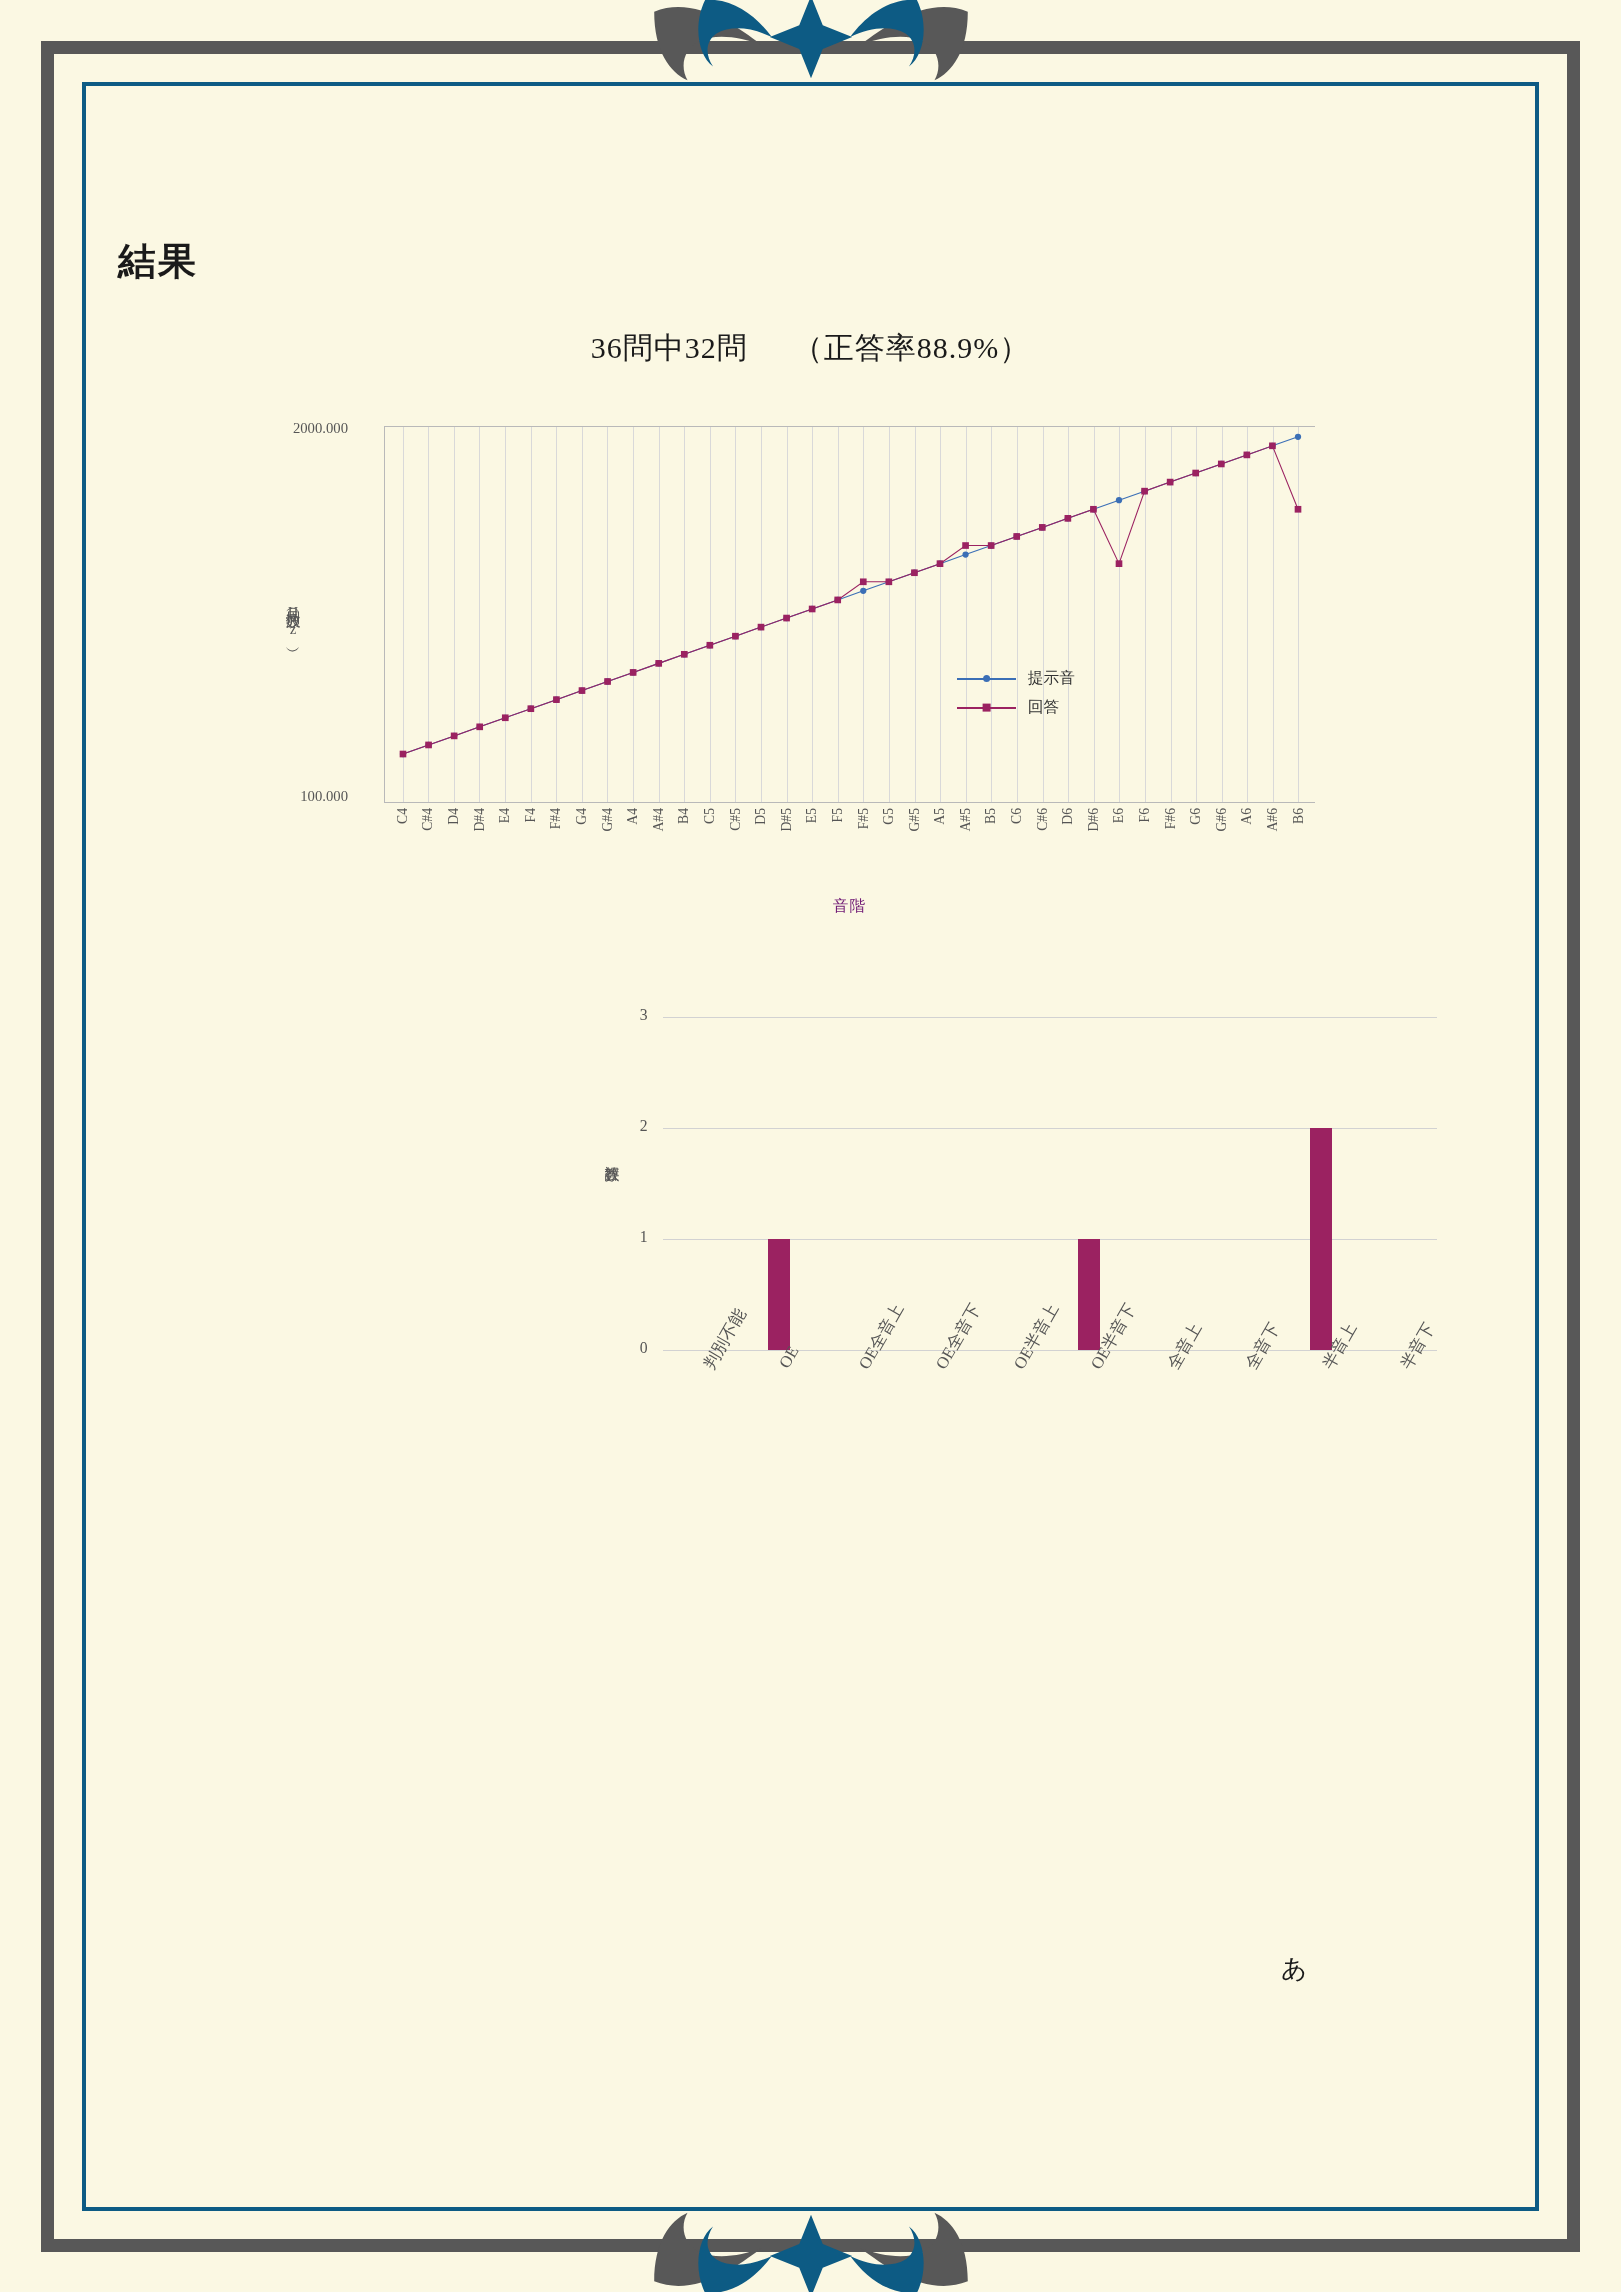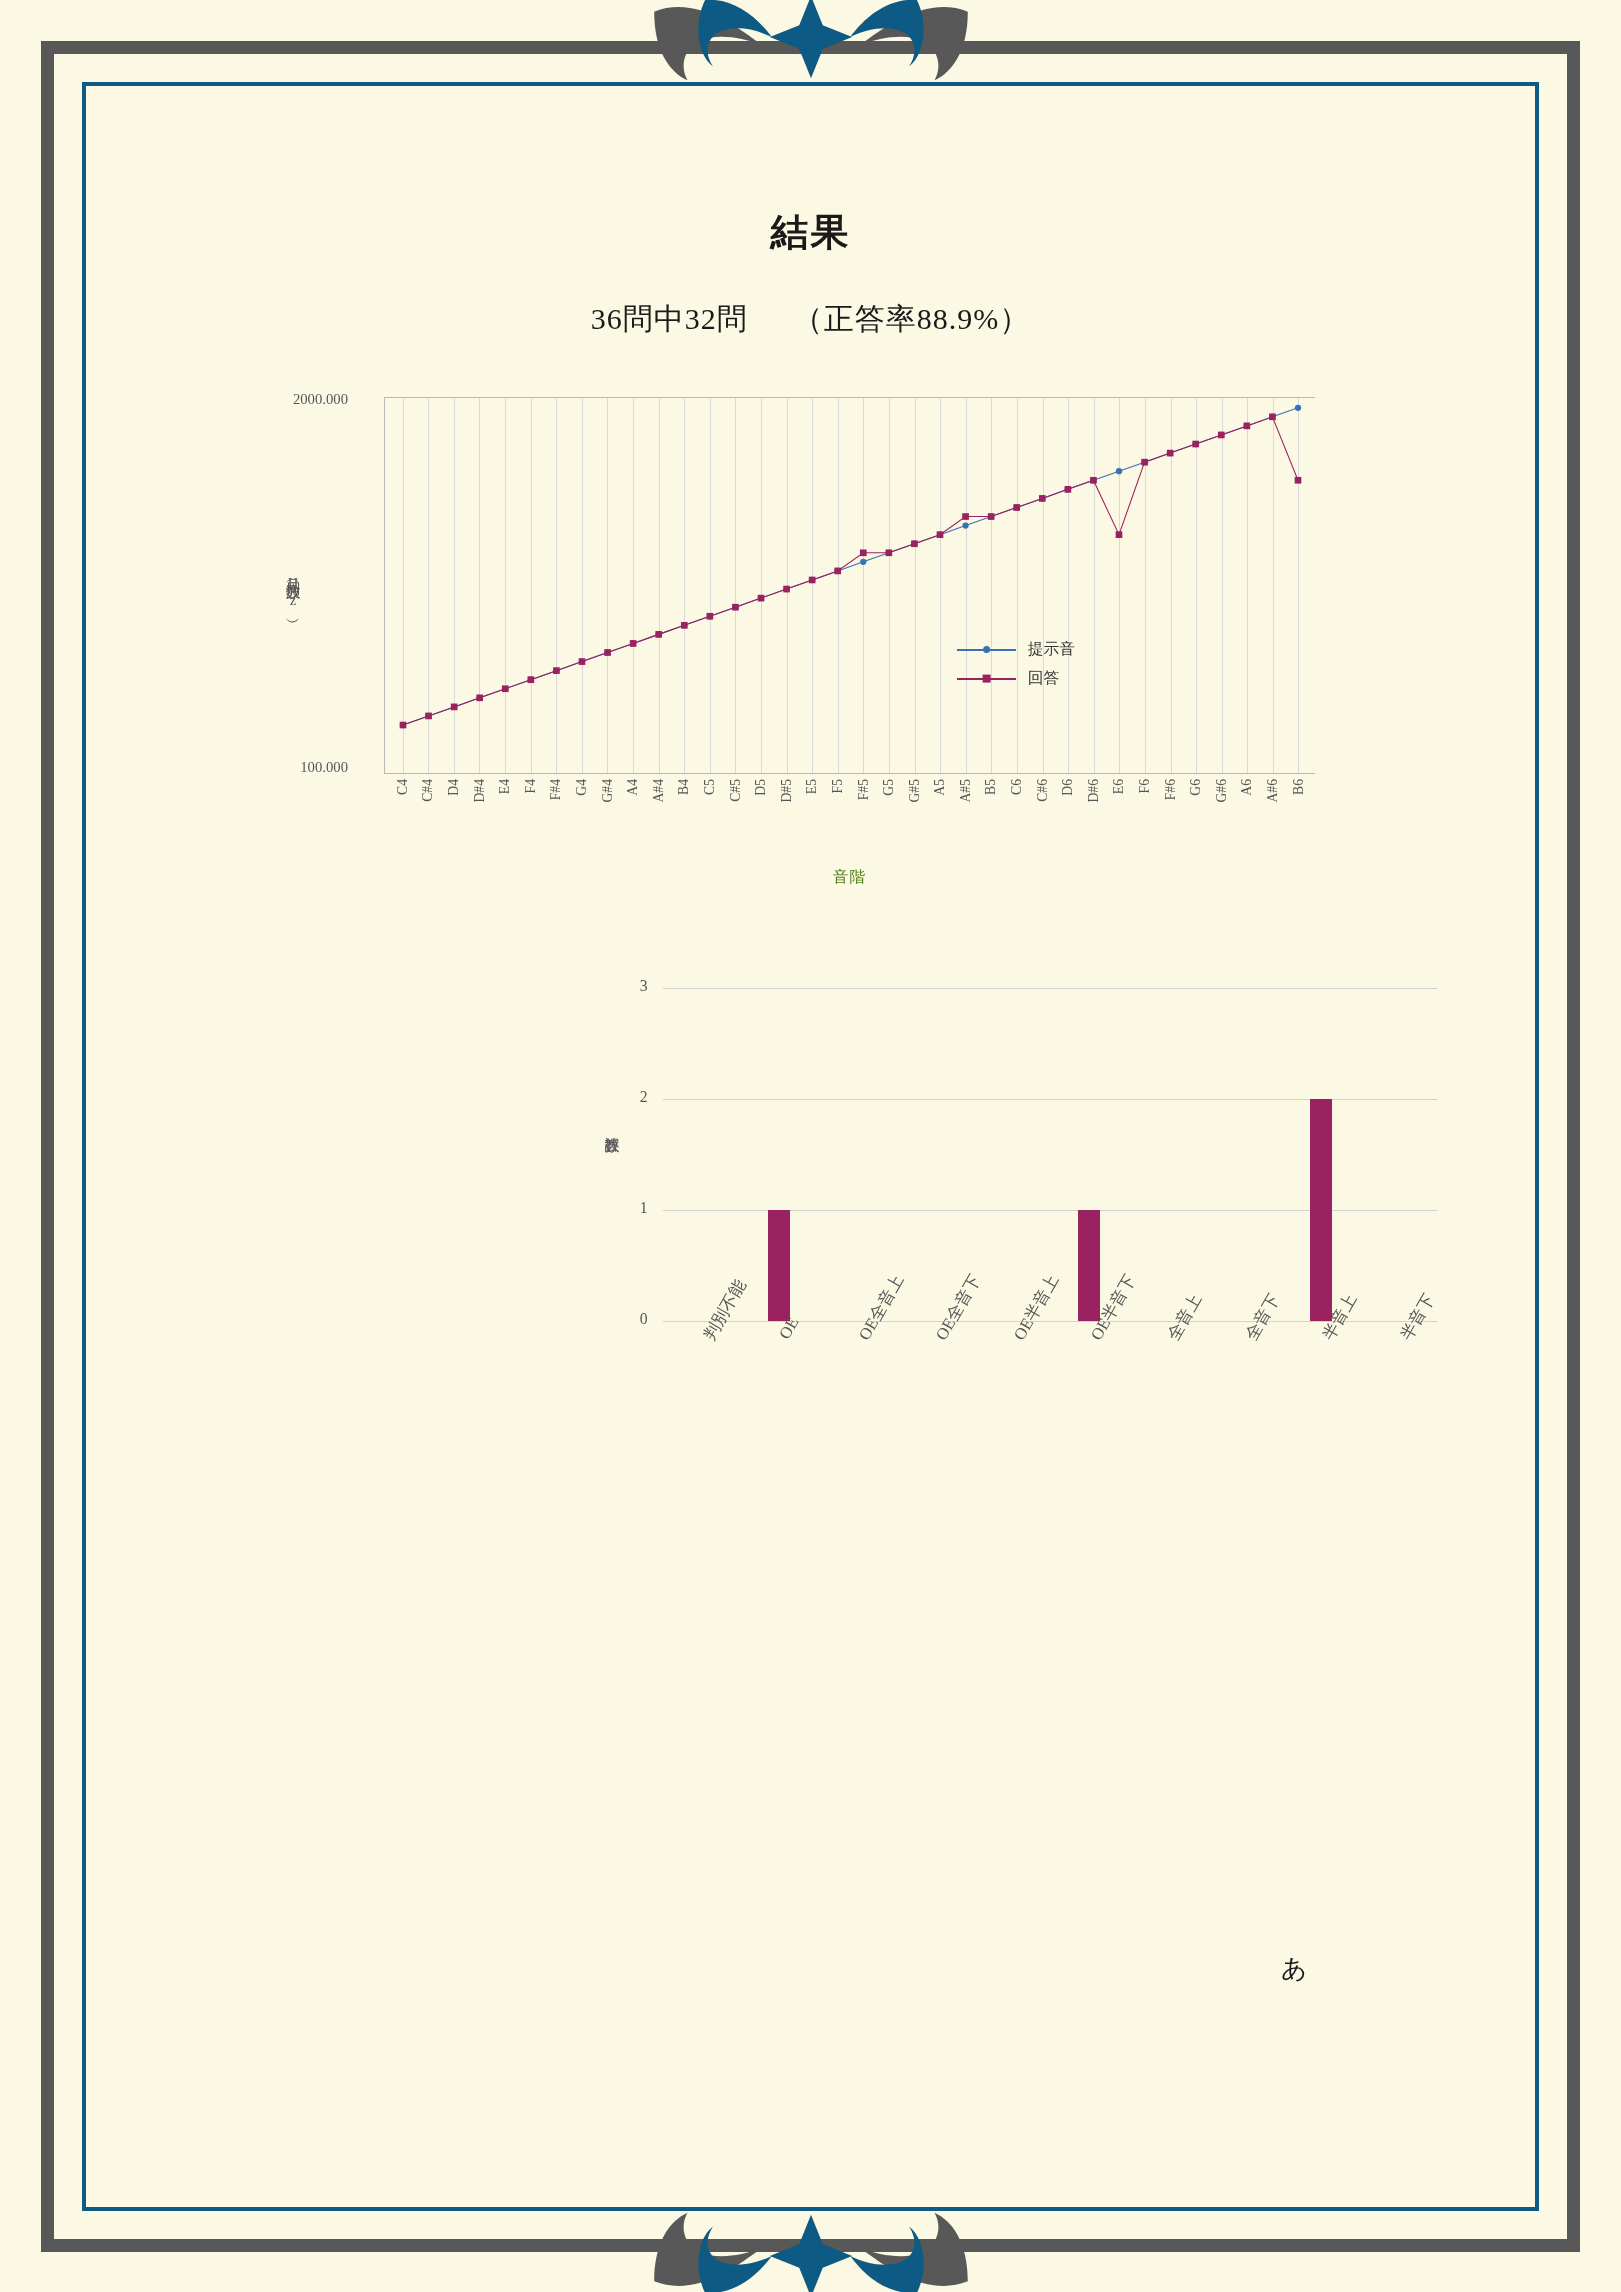--- a/index.html
+++ b/index.html
@@ -51,25 +51,24 @@
 
   .content {
     position: absolute;
     left: 118px;
     top: 118px;
     right: 118px;
     bottom: 118px;
   }
 
   .title {
-    text-align: center;
     font-size: 38px;
     font-weight: bold;
     color: #1a1a1a;
-    margin-top: 89px;
+    margin-top: 118px;
     letter-spacing: 2px;
   }
   .subtitle {
     text-align: center;
     font-size: 30px;
     color: #1a1a1a;
     margin-top: 41px;
     letter-spacing: 1px;
   }
   .score {
@@ -139,21 +138,21 @@
     transform: rotate(180deg);
     white-space: nowrap;
   }
   .c1-xlabel {
     position: absolute;
     left: 152px;
     top: 482px;
     width: 931px;
     text-align: center;
     font-size: 15.7px;
-    color: #4d7c0f;
+    color: #701a75;
     letter-spacing: 1px;
   }
   .c1-legend {
     position: absolute;
     left: 725px;
     top: 250px;
     font-size: 15.7px;
     color: #333;
   }
   .c1-legend .row {

